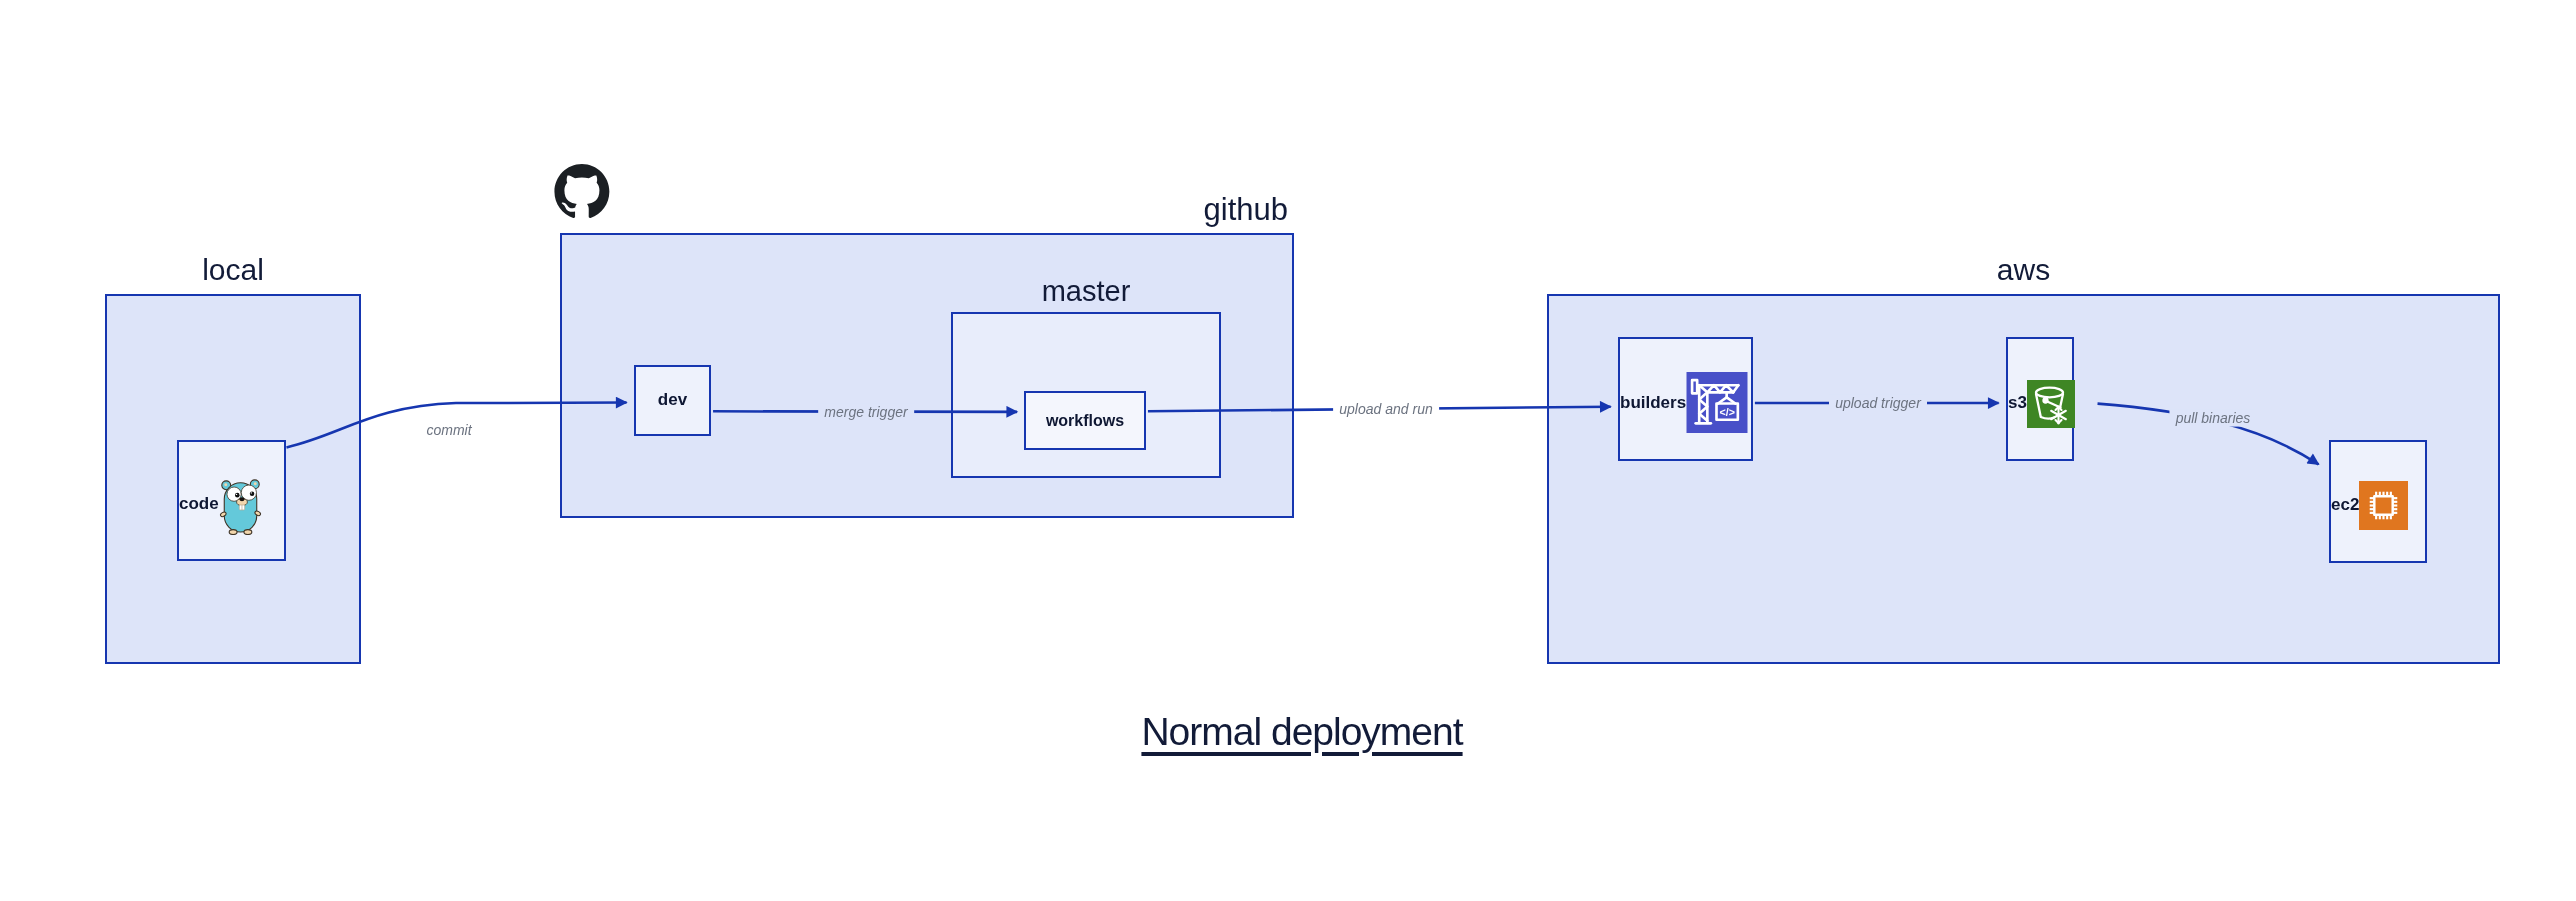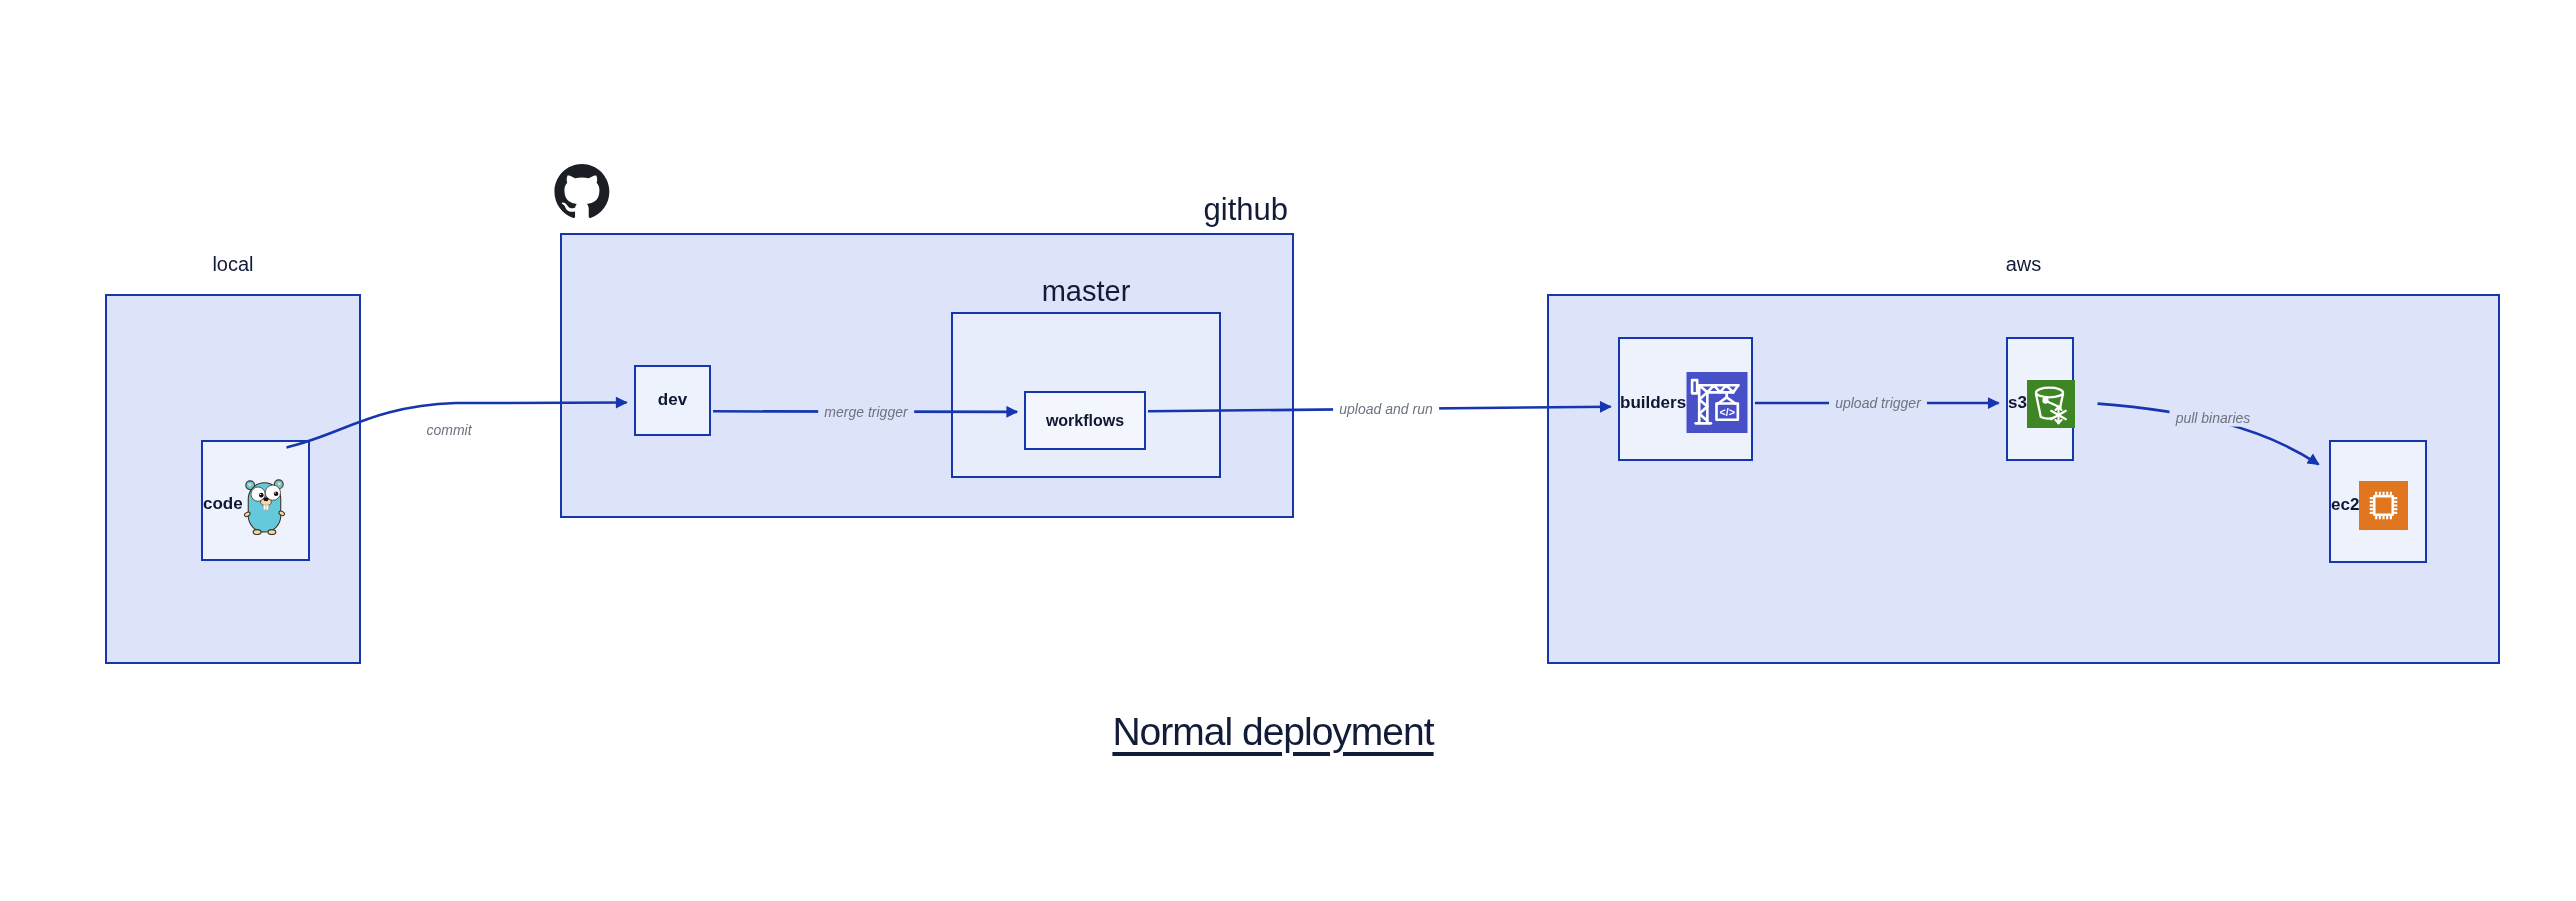--- a/index.html
+++ b/index.html
@@ -28,21 +28,21 @@
   
   .container-box{
     position:absolute;background:var(--container-fill);
     border:2.6px solid var(--outline-blue);z-index:1;
   }
   .mid-box{
     position:absolute;background:var(--mid-fill);
     border:2.6px solid var(--outline-blue);z-index:2;
   }
   .container-label{
-    position:absolute;color:var(--heading-navy);font-size:20px;
+    position:absolute;color:var(--heading-navy);font-size:30px;
     line-height:1.12;z-index:3;letter-spacing:0px;
   }
   .ta-c{text-align:center;}
   .ta-r{text-align:right;}
 
   
   .node{
     position:absolute;background:var(--node-fill);
     border:2.6px solid var(--outline-blue);z-index:4;
     display:flex;align-items:center;
@@ -62,21 +62,21 @@
   .edge-label{
     position:absolute;transform:translate(-50%,-50%);
     font-style:italic;font-size:14px;color:var(--edge-label-gray);
     padding:0 6.2px;white-space:nowrap;z-index:6;line-height:1.2;
   }
   .bg-white{background:var(--canvas);}
   .bg-container{background:var(--container-fill);}
 
   
   .diagram-title{
-    position:absolute;left:758px;top:710px;width:1030px;text-align:center;
+    position:absolute;left:787px;top:710px;width:1030px;text-align:center;
     font-size:39px;color:var(--heading-navy);letter-spacing:-1px;
     text-decoration:underline;text-decoration-thickness:3.6px;text-underline-offset:7.2px;
     z-index:3;
   }
 
   
   .github-logo{position:absolute;left:554px;top:164px;z-index:3;}
   .icon-svg{display:block;}
   .cb-bg{fill:var(--codebuild-indigo);}
   .s3-bg{fill:var(--s3-green);}
@@ -99,21 +99,21 @@
   </span>
   <div class="container-label ta-r" style="left:560px;top:193px;width:728px;font-size:31px;">github</div>
   <div class="container-box" style="left:560px;top:233px;width:734px;height:285px;"></div>
 
   <div class="container-label ta-c" style="left:951px;top:275px;width:270px;font-size:29px;">master</div>
   <div class="mid-box" style="left:951px;top:312px;width:270px;height:166px;"></div>
 
   <div class="container-label ta-c" style="left:1547px;top:253px;width:953px;">aws</div>
   <div class="container-box" style="left:1547px;top:294px;width:953px;height:370px;"></div>
 
-  <div class="node" style="left:177px;top:440px;width:109px;height:121px;margin-left:24px;">
+  <div class="node" style="left:177px;top:440px;width:109px;height:121px;">
     <div class="node-label pad-top">code</div>
     <span class="icon-wrap">
       <svg class="icon-svg" width="43" height="63" viewBox="0 0 84 128">
         <g stroke="#3d3325" stroke-width="2.2">
           <circle cx="13" cy="27" r="9" fill="var(--gopher-teal)"></circle>
           <circle cx="71" cy="25" r="9" fill="var(--gopher-teal)"></circle>
           <circle cx="12" cy="26" r="3" fill="#f2d6ac" stroke="none"></circle>
           <circle cx="72" cy="24" r="3" fill="#f2d6ac" stroke="none"></circle>
           <rect x="9" y="22" width="66" height="100" rx="33" fill="var(--gopher-teal)"></rect>
           <ellipse cx="7" cy="86" rx="6" ry="4" fill="#f2d6ac" transform="rotate(-30 7 86)"></ellipse>

